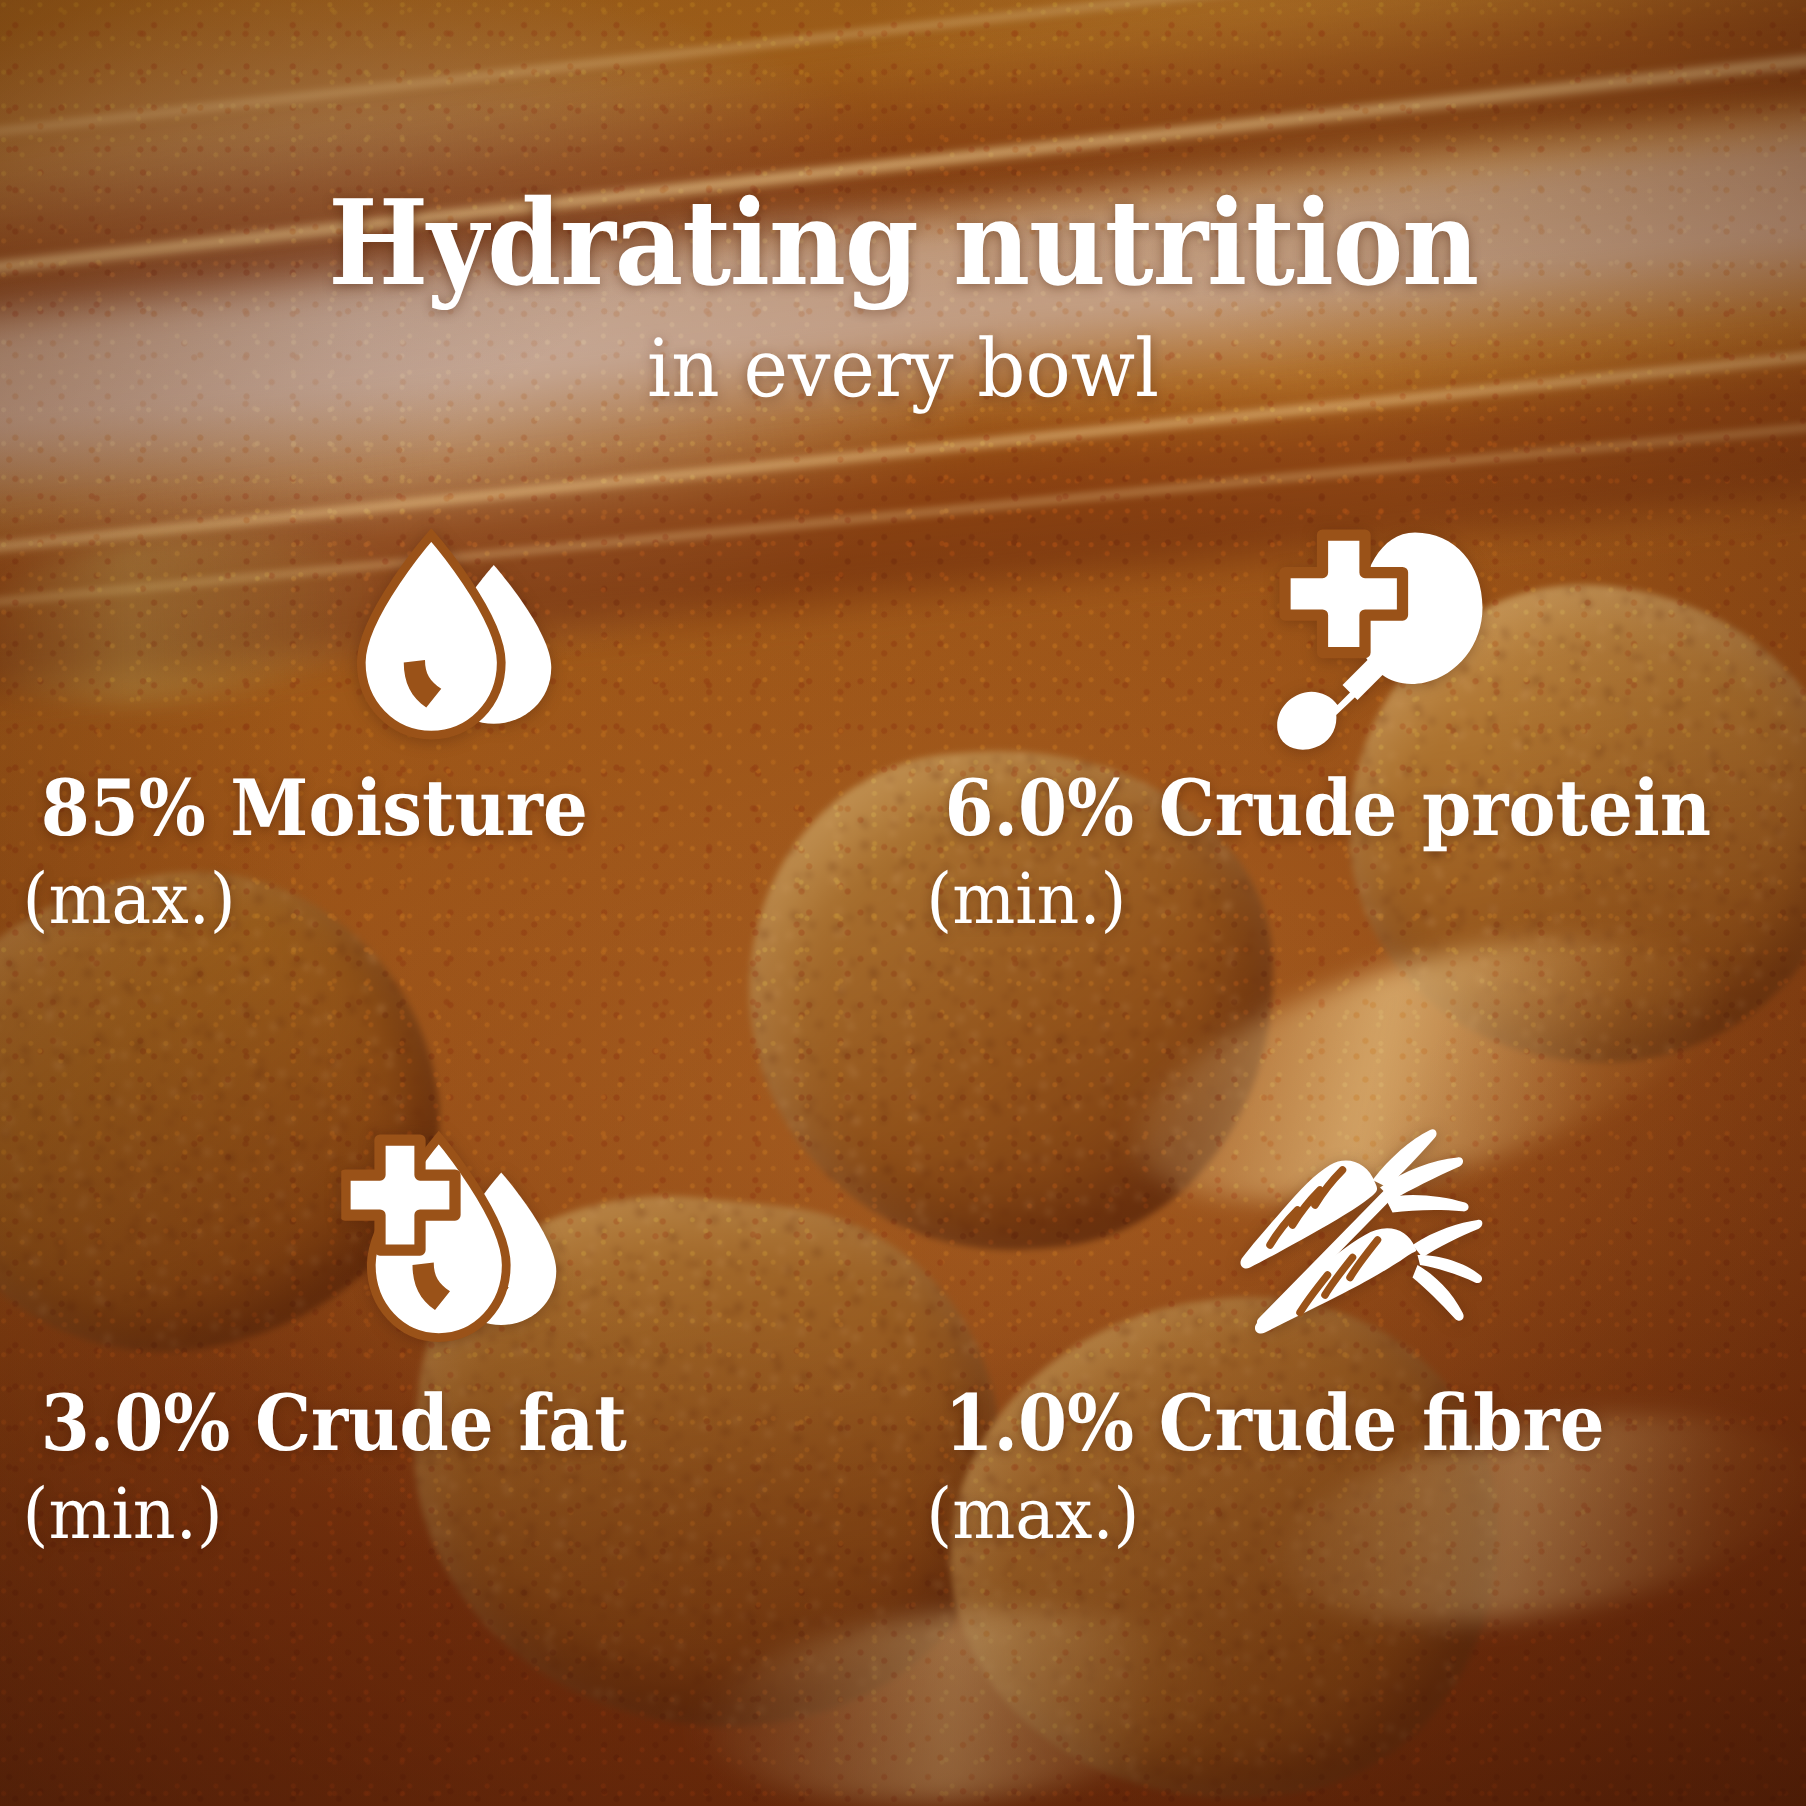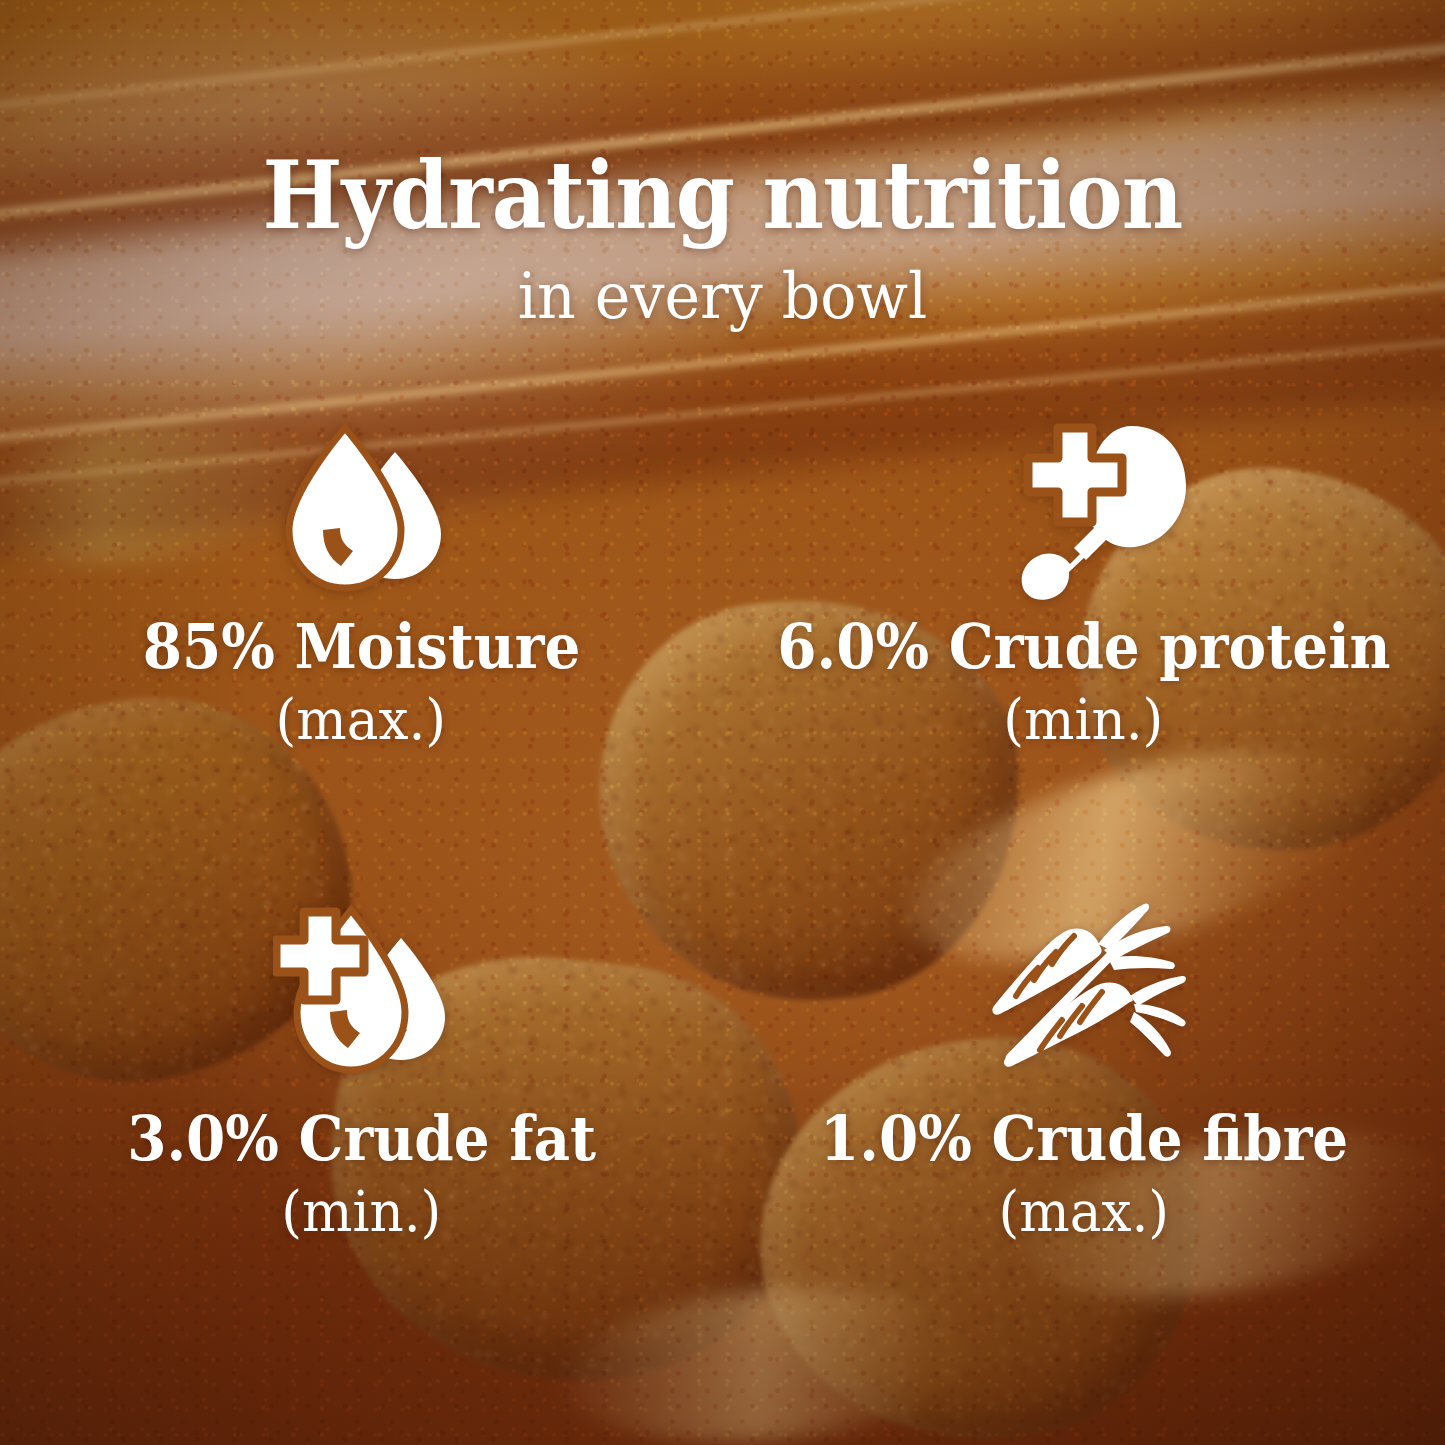--- a/index.html
+++ b/index.html
@@ -233,21 +233,20 @@
     width: 100%;
     height: 960px;
     display: grid;
     grid-template-columns: 1fr 1fr;
     grid-template-rows: 1fr 1fr;
   }
   .cell {
     position: relative;
     display: flex;
     flex-direction: column;
-    align-items: center;
   }
   .cell-icon {
     height: 190px;
     display: flex;
     align-items: flex-start;
     justify-content: center;
   }
   .cell-icon svg {
     display: block;
     filter: drop-shadow(0 2px 6px rgba(70,26,6,0.35));

